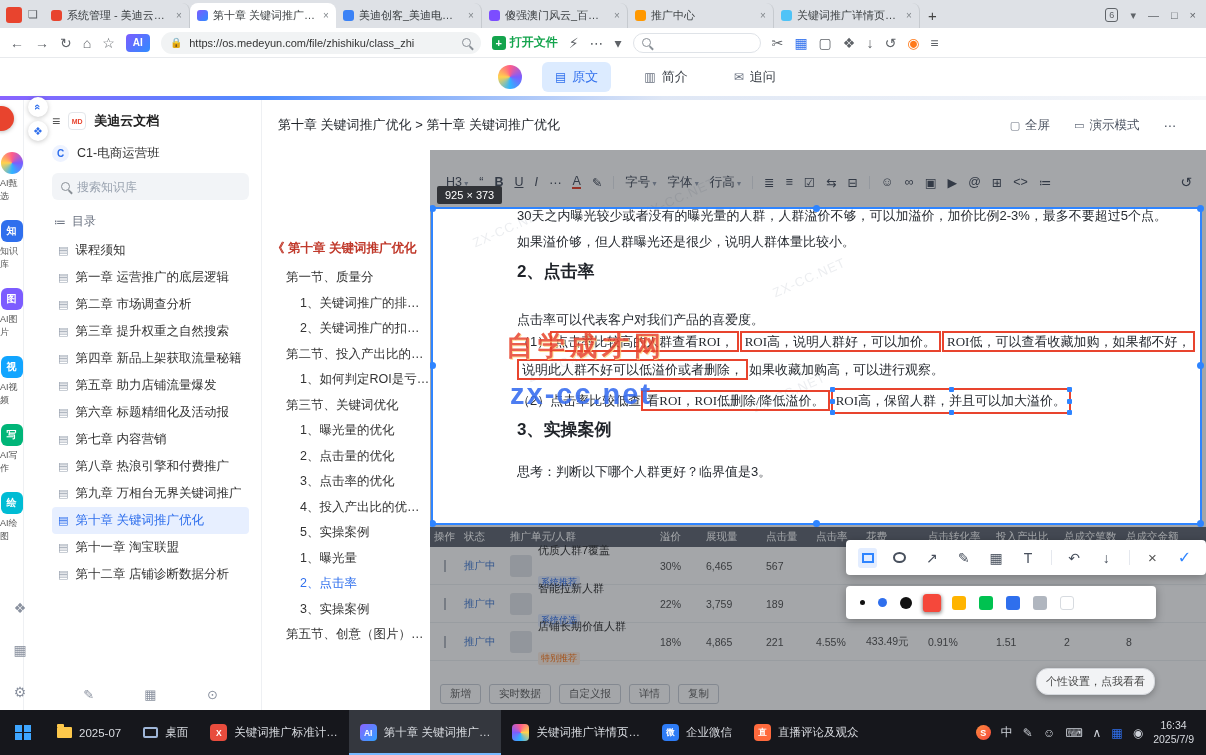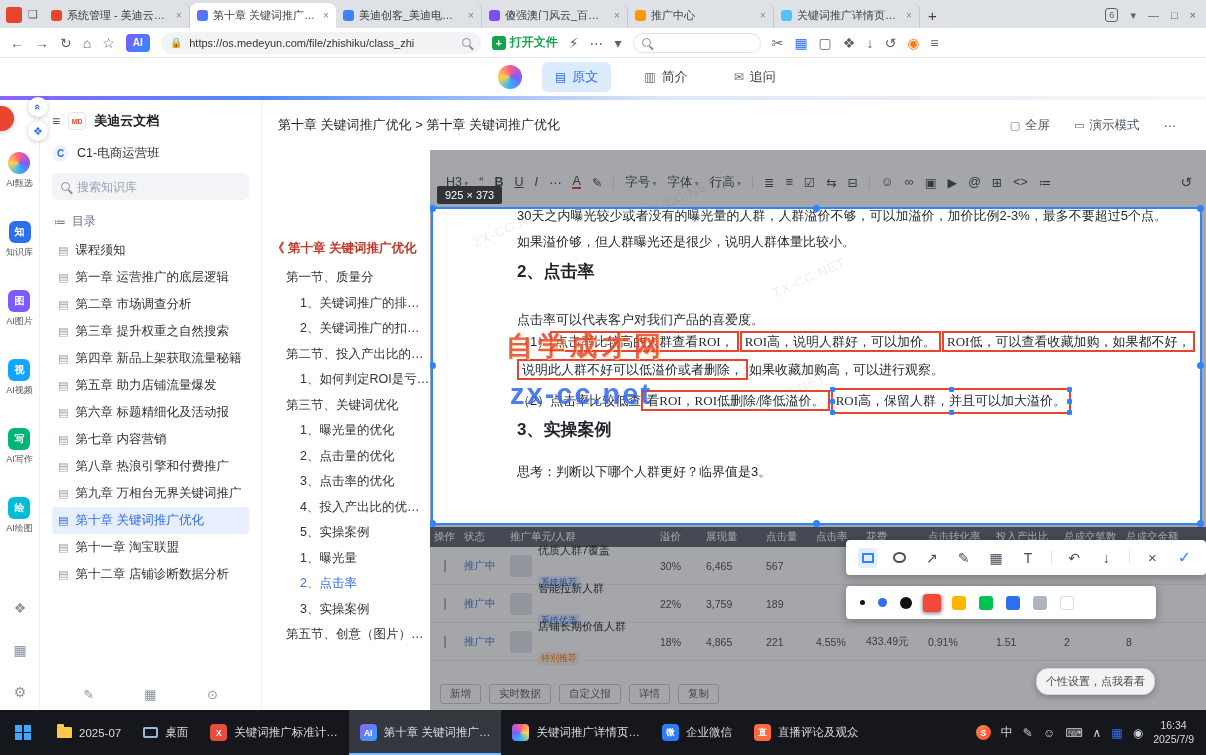--- a/index.html
+++ b/index.html
@@ -41,21 +41,21 @@
   
   .vhead { position:absolute; left:0; top:58px; right:0; height:38px; background:#fff; display:flex; align-items:center; gap:20px; padding-left:498px; }
   .ai-logo { width:24px; height:24px; border-radius:50%; background:conic-gradient(#ff5c8a,#7c5cff,#2fb4ff,#ffd24d,#ff5c8a); flex:none; }
   .vtab { display:flex; align-items:center; gap:6px; font-size:13px; color:#3b4048; padding:6px 13px; border-radius:6px; }
   .vtab .g { font-size:12px; color:#6a7280; }
   .vtab.active { background:#dcebff; color:#2f6fed; }
   .vtab.active .g { color:#2f6fed; }
   .accent { position:absolute; left:0; top:96px; right:0; height:4px; background:linear-gradient(90deg,#8a63ff,#4e8cff 22%,#dfe7f5 55%,#f6f7f9); }
 
   
-  .appstrip { position:absolute; left:0; top:100px; bottom:45px; width:40px; background:#fff; border-right:1px solid #eef0f3; display:flex; flex-direction:column; align-items:center; padding-top:52px; gap:31px; }
+  .appstrip { position:absolute; left:0; top:100px; bottom:45px; width:24px; background:#fff; border-right:1px solid #eef0f3; display:flex; flex-direction:column; align-items:center; padding-top:52px; gap:17px; }
   .app { display:flex; flex-direction:column; align-items:center; gap:3px; font-size:9px; color:#555; }
   .app .ic { width:22px; height:22px; border-radius:6px; color:#fff; font-size:10px; display:flex; align-items:center; justify-content:center; font-weight:bold; }
   .ai0 { background:conic-gradient(#ff5c8a,#7c5cff,#2fb4ff,#ffd24d,#ff5c8a); border-radius:50% !important; }
   .ai1 { background:#2f6fed; } .ai2 { background:#7c5cff; } .ai3 { background:#12a5ff; } .ai4 { background:#00b578; } .ai5 { background:#00bcd4; }
   .strip-bottom { position:absolute; bottom:10px; left:0; width:40px; display:flex; flex-direction:column; align-items:center; gap:26px; color:#8a919f; font-size:14px; }
   .red-dot { position:absolute; left:-11px; top:106px; width:25px; height:25px; border-radius:50%; background:#e8442e; z-index:6; box-shadow:0 1px 4px rgba(0,0,0,.25); }
   .fbtn { position:absolute; width:20px; height:20px; border-radius:50%; background:#fff; box-shadow:0 1px 5px rgba(0,0,0,.22); color:#2f6fed; display:flex; align-items:center; justify-content:center; font-size:11px; z-index:6; }
   .fbtn .rot { transform:rotate(90deg); display:block; font-weight:bold; }
 
   

